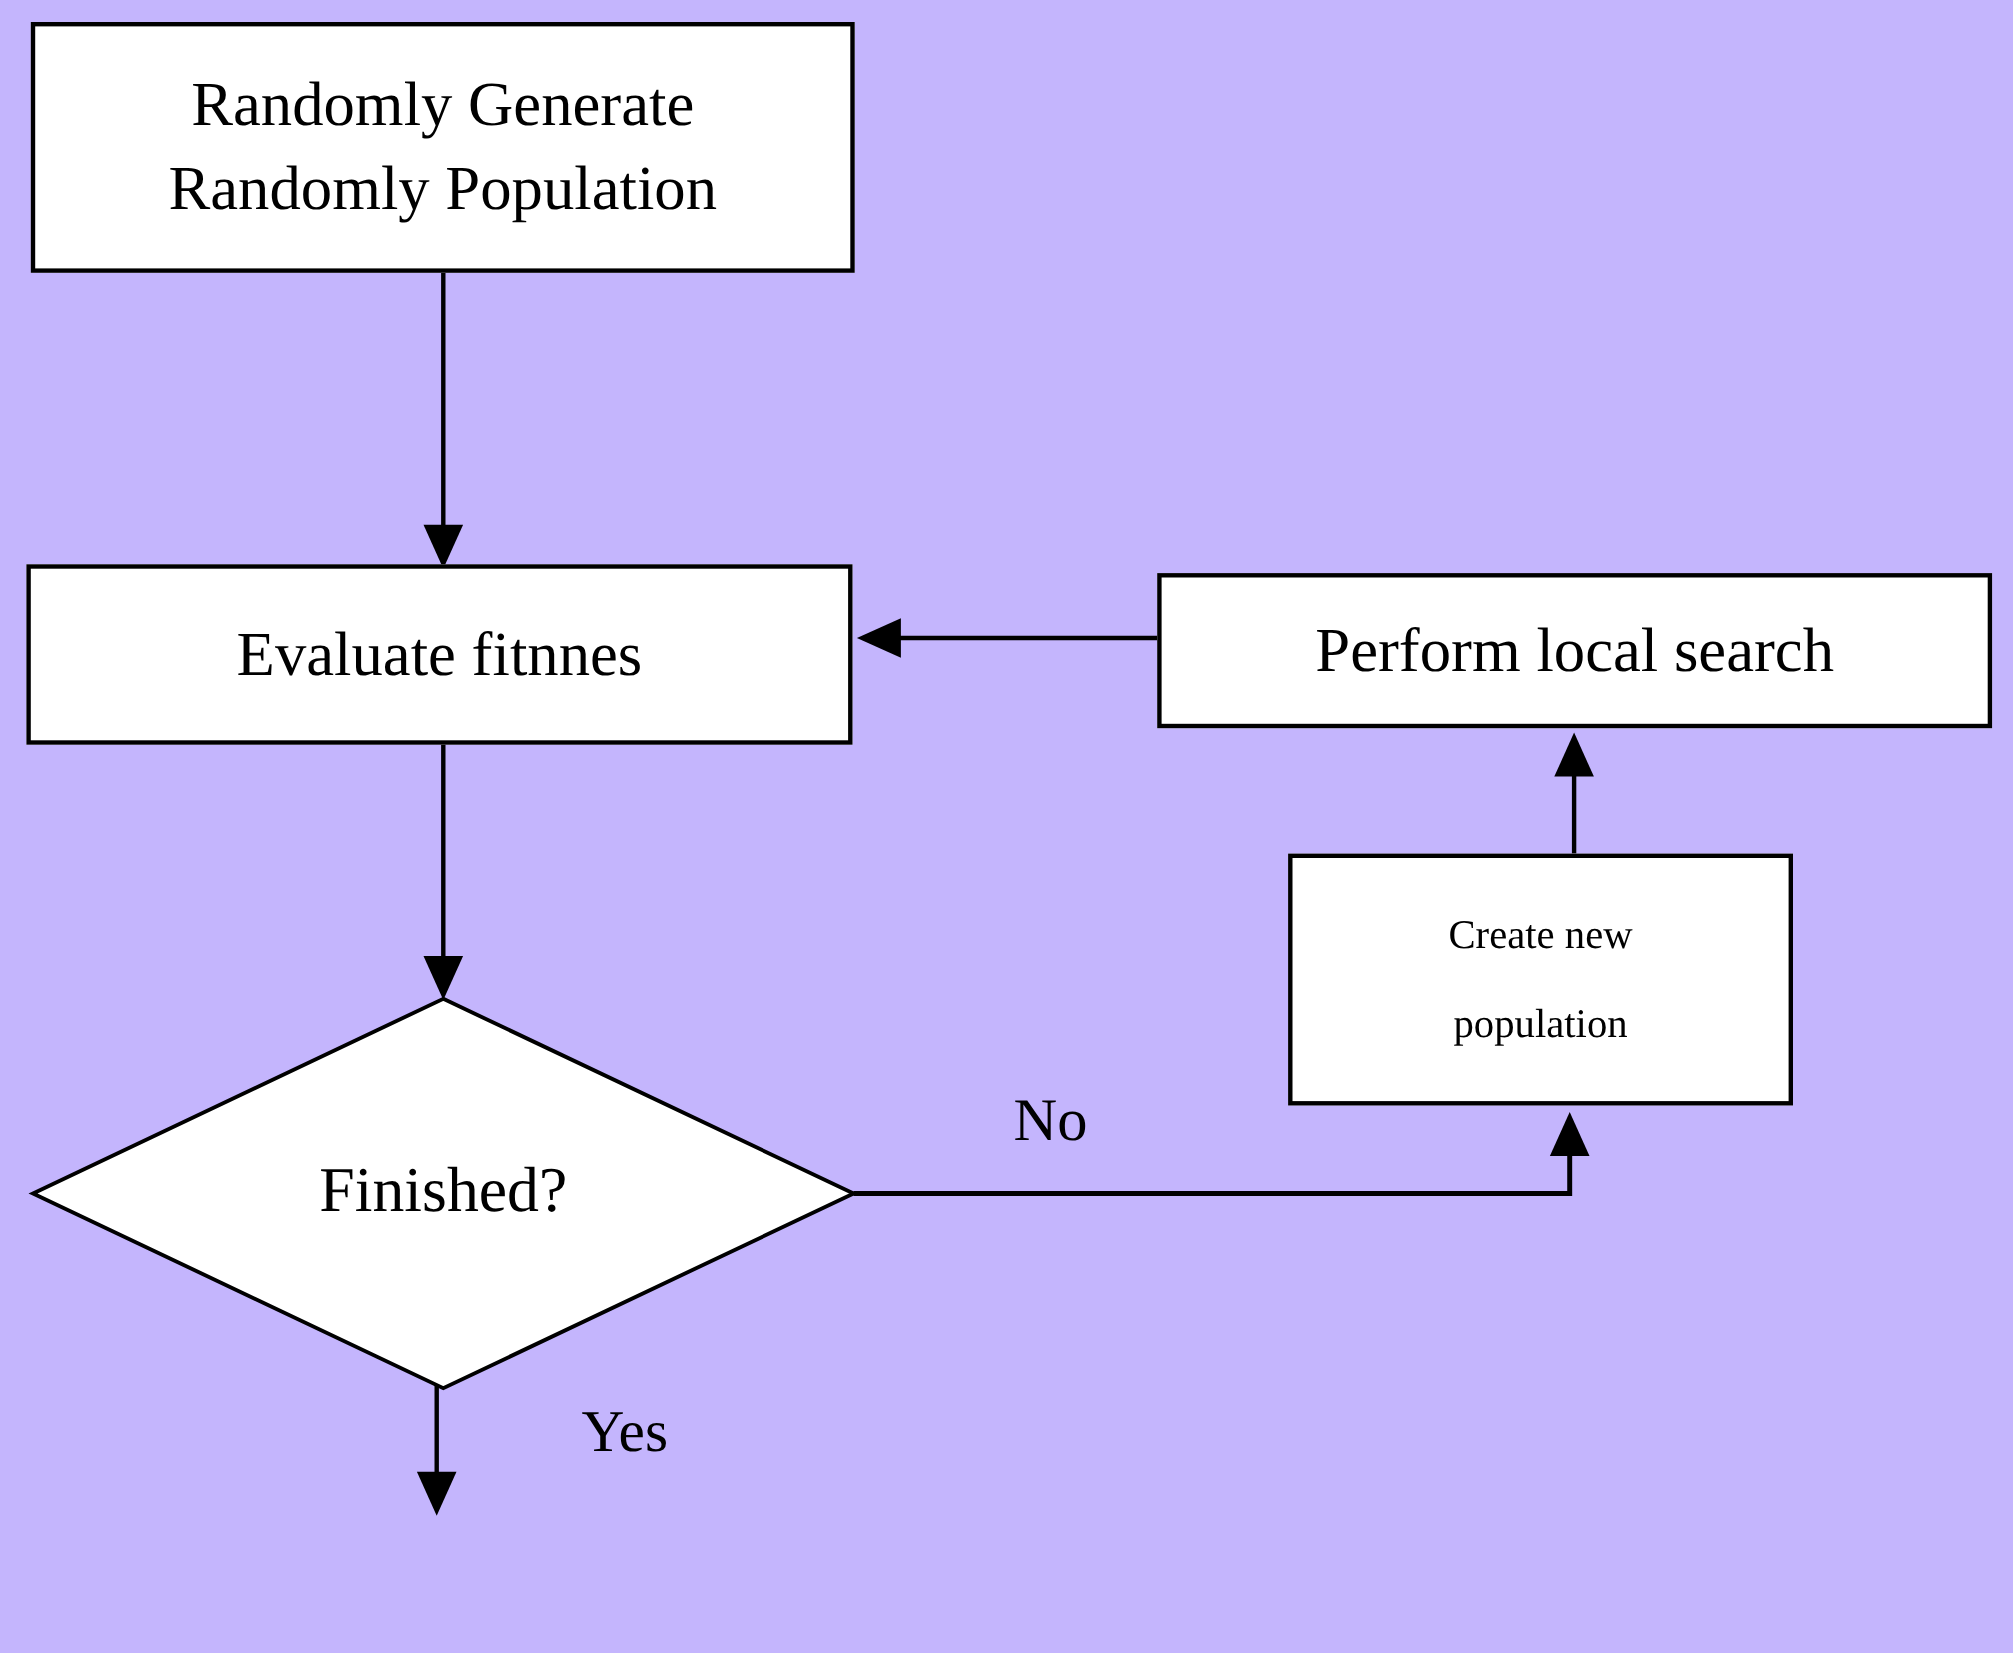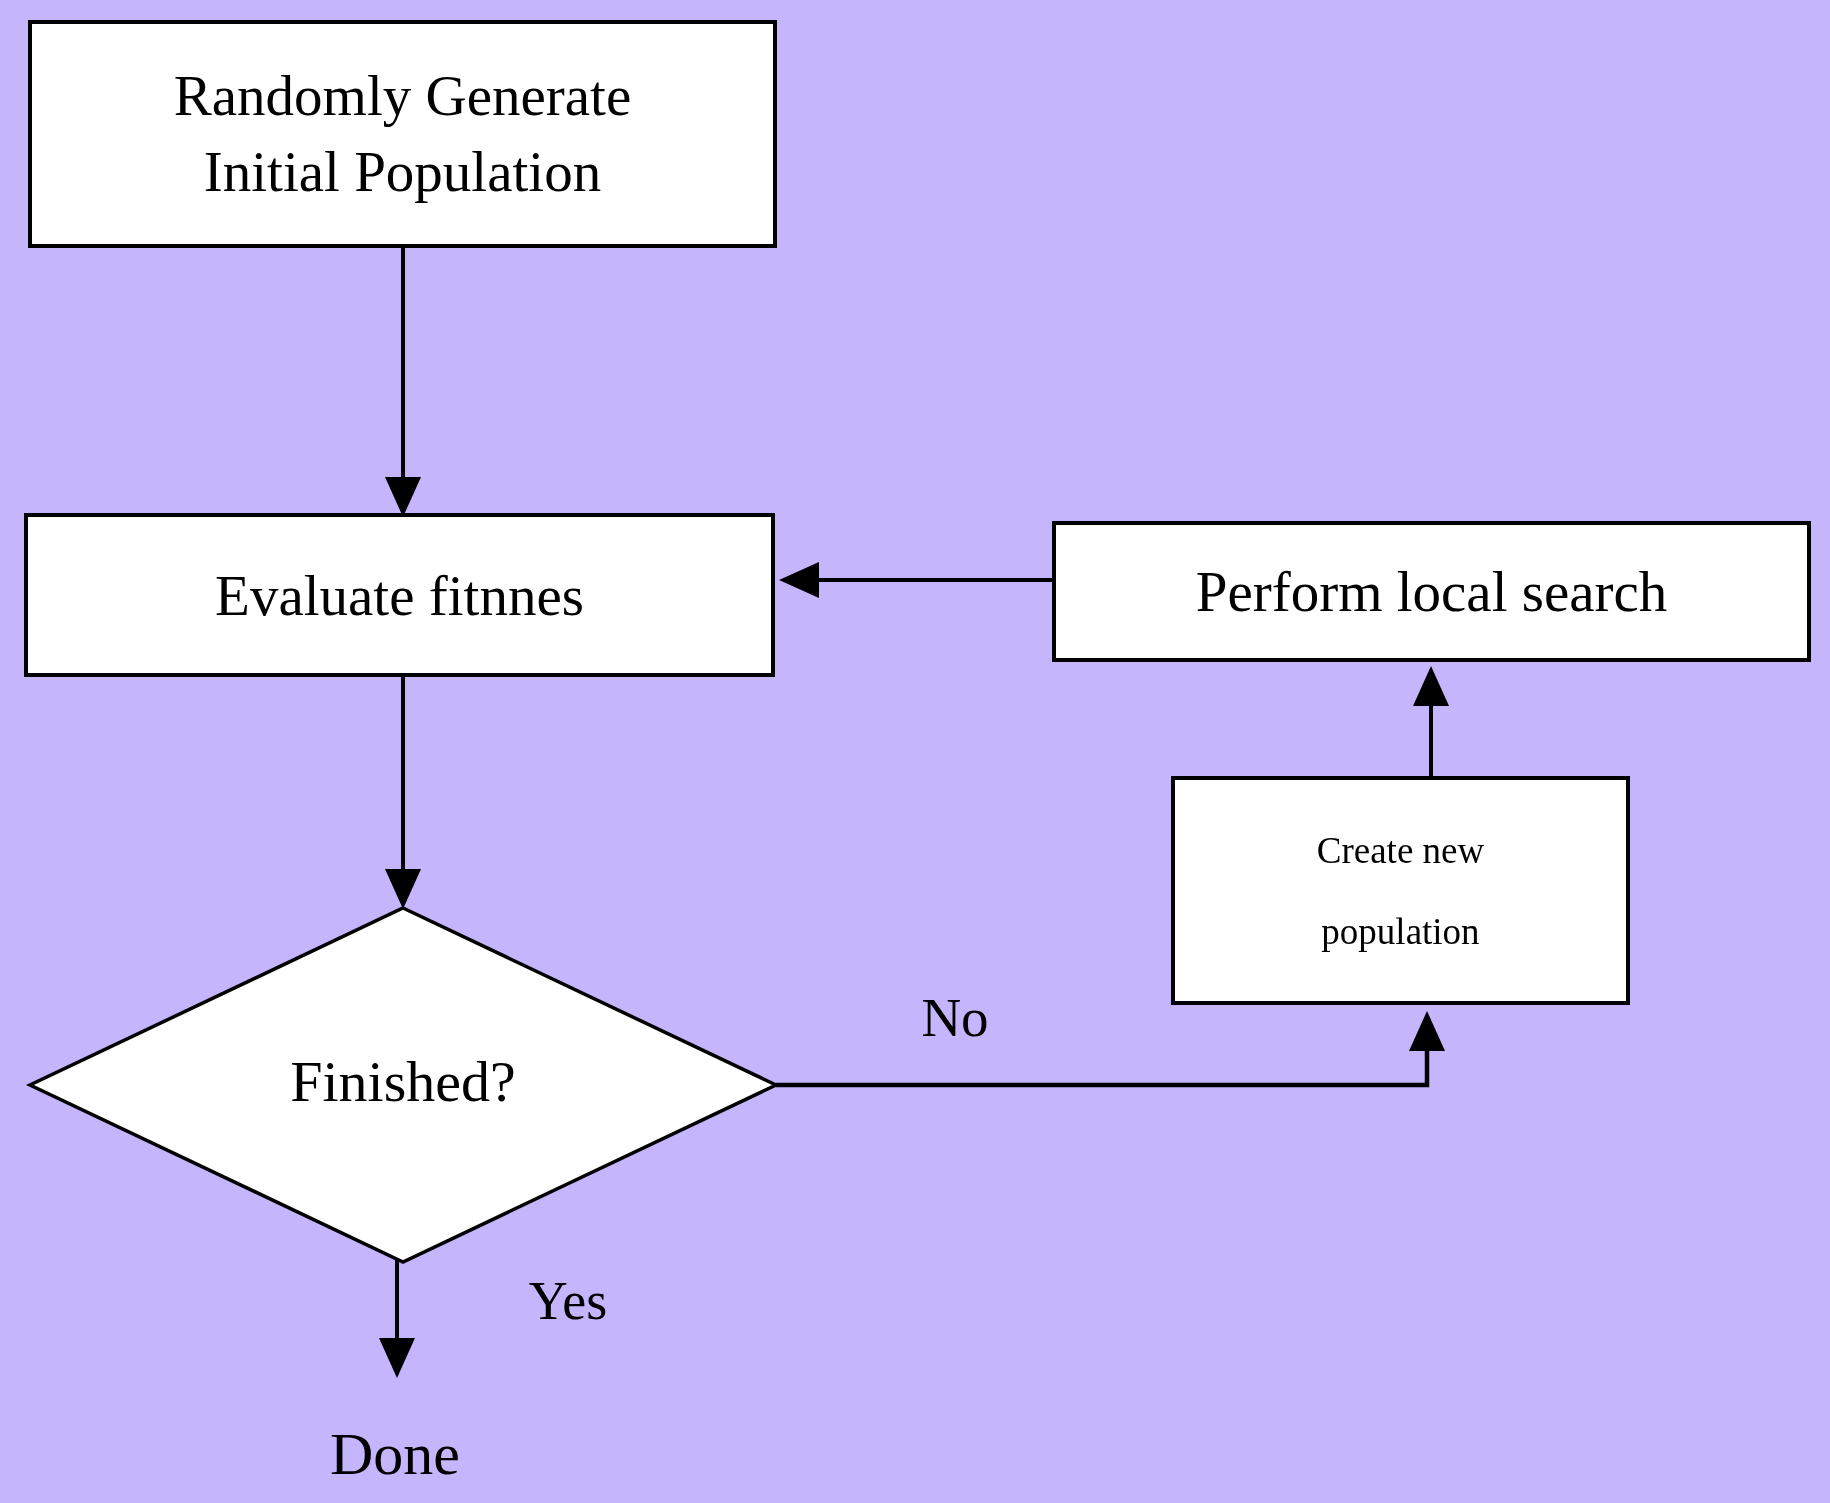--- a/index.html
+++ b/index.html
@@ -73,34 +73,33 @@
     </g>
 
     <g>
       <line x1="397" y1="1260" x2="397" y2="1340" stroke="#000000" stroke-width="4"></line>
       <polygon points="379,1338 415,1338 397,1378" fill="#000000"></polygon>
     </g>
   </svg>
 
   <div class="node" id="node-init">
     <span class="txt">Randomly Generate</span>
-    <span class="txt">Initial Population</span>
+    <span class="txt">Randomly Population</span>
   </div>
 
   <div class="node" id="node-evaluate">
     <span class="txt">Evaluate fitnnes</span>
   </div>
 
   <div class="node" id="node-local-search">
     <span class="txt">Perform local search</span>
   </div>
 
   <div class="node" id="node-new-population">
     <span class="txt">Create new</span>
     <span class="txt">population</span>
   </div>
 
   <div class="floating-label" id="label-finished">Finished?</div>
   <div class="floating-label" id="label-no">No</div>
   <div class="floating-label" id="label-yes">Yes</div>
-  <div class="floating-label" id="label-done">Done</div>
 
 </div>
 
 </body></html>

